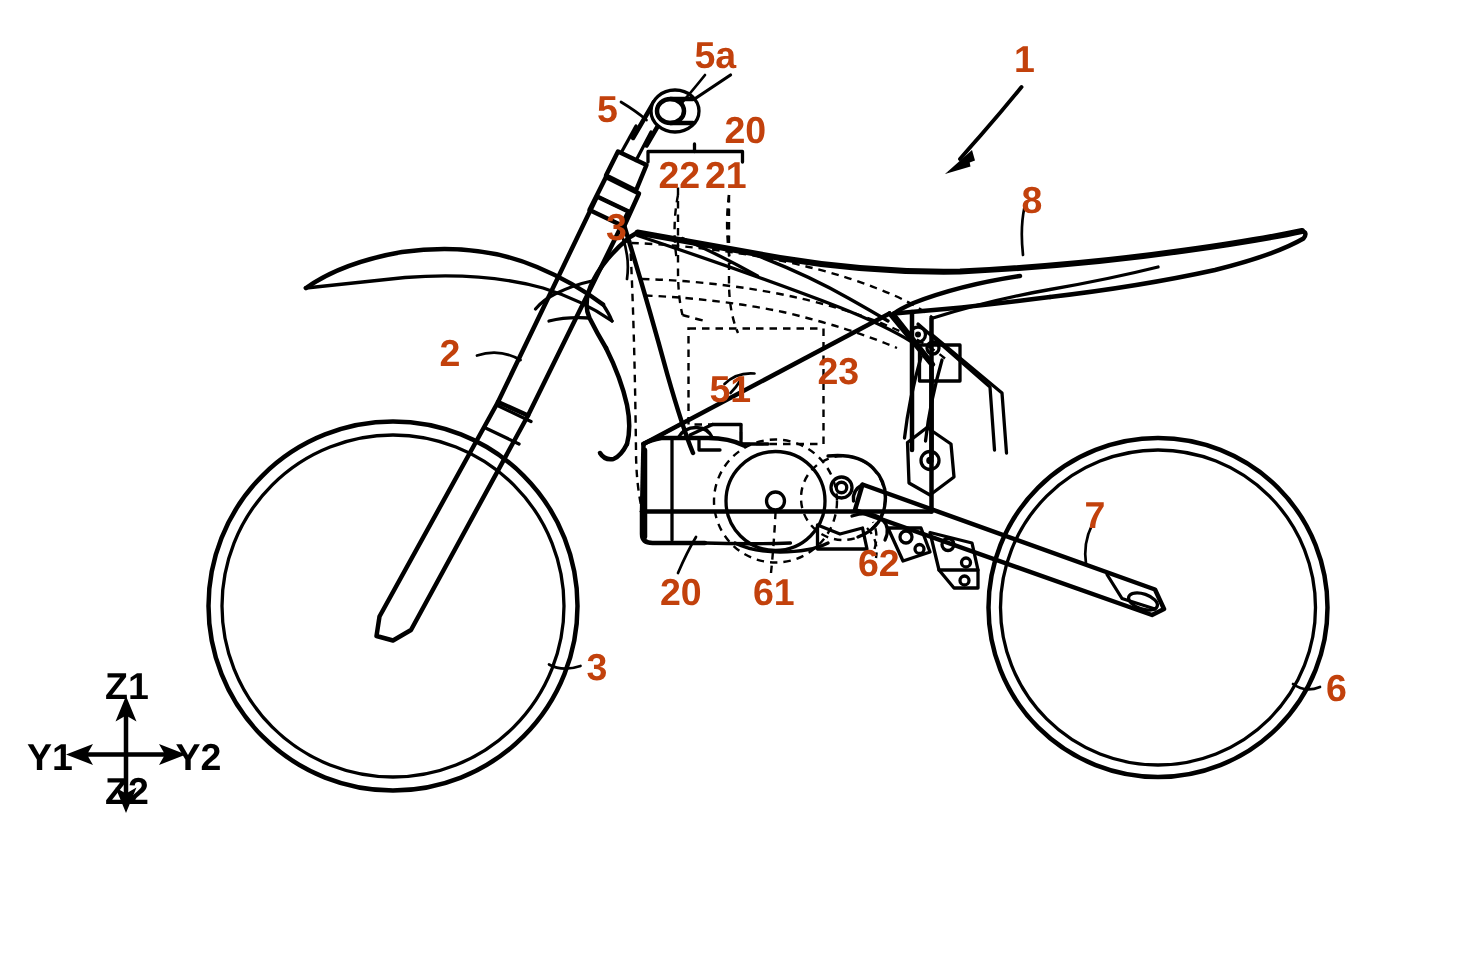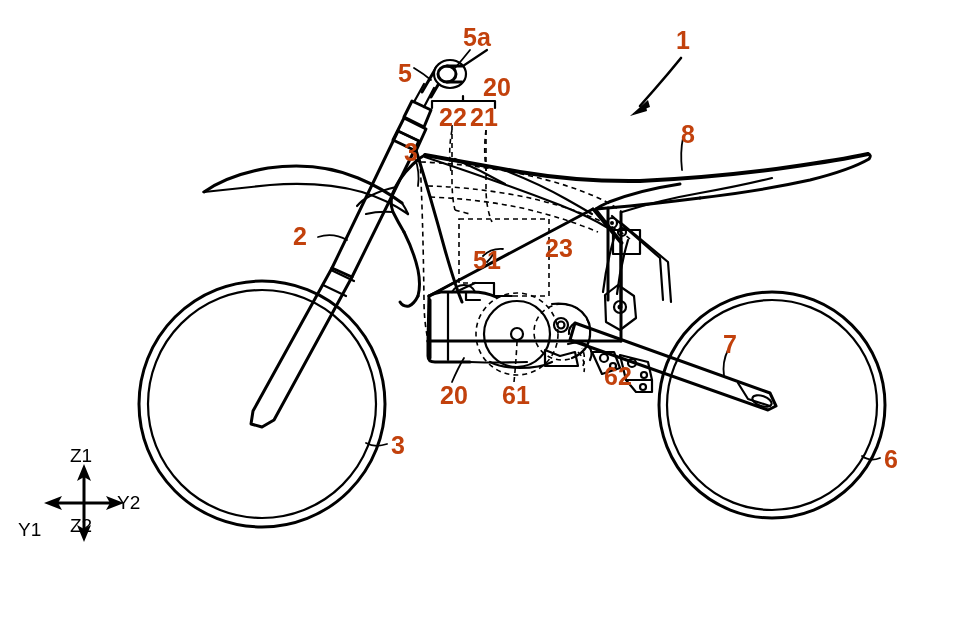--- a/index.html
+++ b/index.html
@@ -55,22 +55,22 @@
     font-weight: bold;
     font-size: 25px;
     color: #c2410c;
     line-height: 1;
     white-space: nowrap;
     letter-spacing: 0px;
   }
   .axlabel {
     position: absolute;
     font-family: "Liberation Sans", sans-serif;
-    font-weight: normal;
-    font-size: 19px;
+    font-weight: bold;
+    font-size: 25px;
     color: #000000;
     line-height: 1;
     white-space: nowrap;
   }
 </style>
 </head>
 <body>
 
 <div id="figure-root">
 
@@ -316,24 +316,24 @@
   <div class="reflabel" style="left:398px; top:61px;">5</div>
   <div class="reflabel" style="left:483px; top:75px;">20</div>
   <div class="reflabel" style="left:439px; top:105px;">22</div>
   <div class="reflabel" style="left:470px; top:105px;">21</div>
   <div class="reflabel" style="left:681px; top:122px;">8</div>
   <div class="reflabel" style="left:404px; top:140px;">3</div>
   <div class="reflabel" style="left:293px; top:224px;">2</div>
   <div class="reflabel" style="left:505px; top:236px;margin-left:40px;">23</div>
   <div class="reflabel" style="left:473px; top:248px;">51</div>
   <div class="reflabel" style="left:723px; top:332px;">7</div>
-  <div class="reflabel" style="left:572px; top:364px;margin-left:32px;">62</div>
+  <div class="reflabel" style="left:572px; top:364px;">62</div>
   <div class="reflabel" style="left:440px; top:383px;">20</div>
   <div class="reflabel" style="left:502px; top:383px;">61</div>
   <div class="reflabel" style="left:391px; top:433px;">3</div>
   <div class="reflabel" style="left:884px; top:447px;">6</div>
 
   <div class="axlabel" style="left:70px;  top:446px;">Z1</div>
   <div class="axlabel" style="left:70px;  top:516px;">Z2</div>
-  <div class="axlabel" style="left:18px;  top:520px;">Y1</div>
+  <div class="axlabel" style="left:18px;  top:493px;">Y1</div>
   <div class="axlabel" style="left:117px; top:493px;text-align:right;">Y2</div>
 
 </div>
 
 </body></html>

